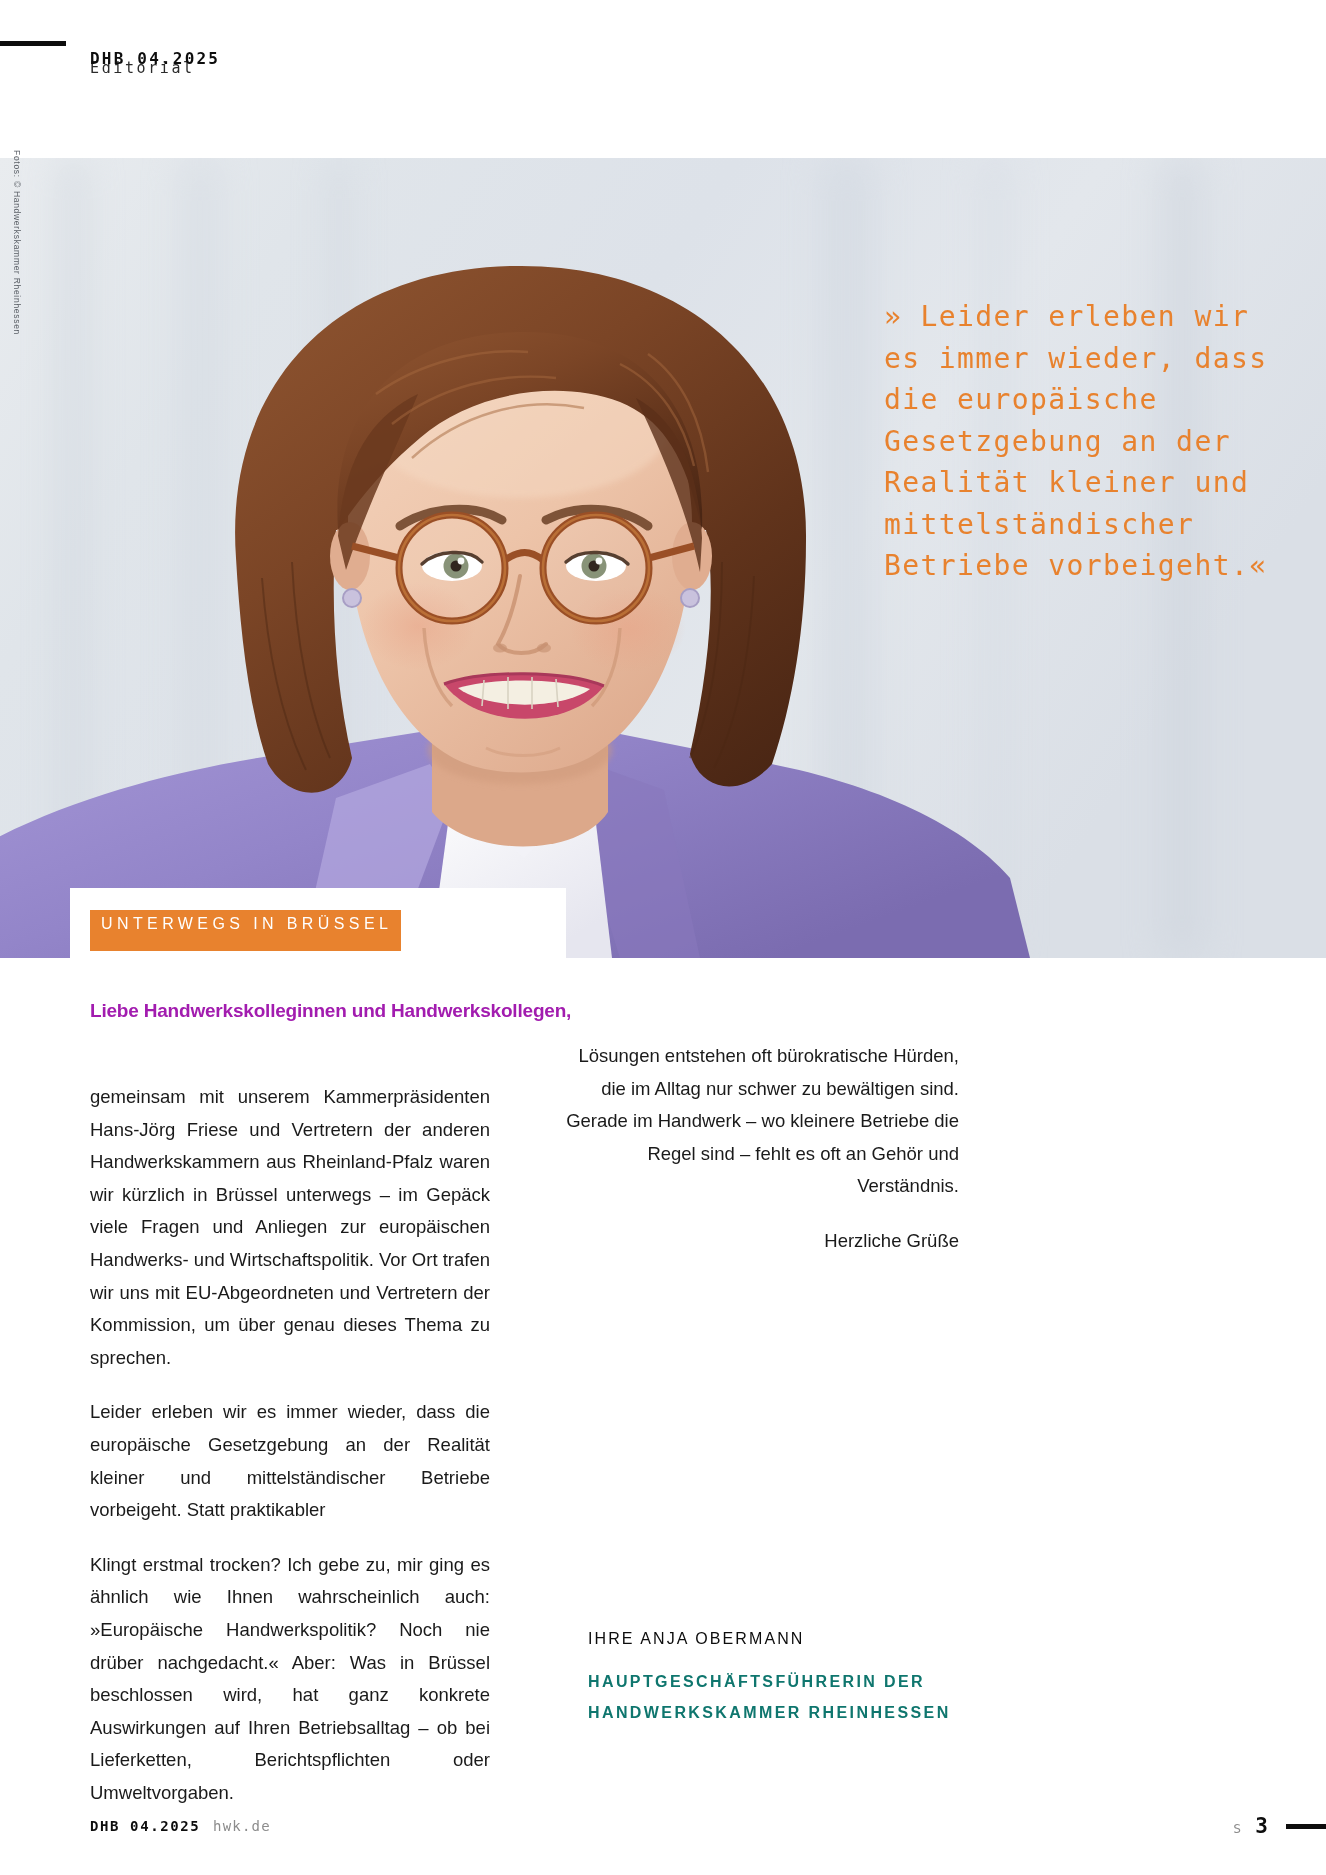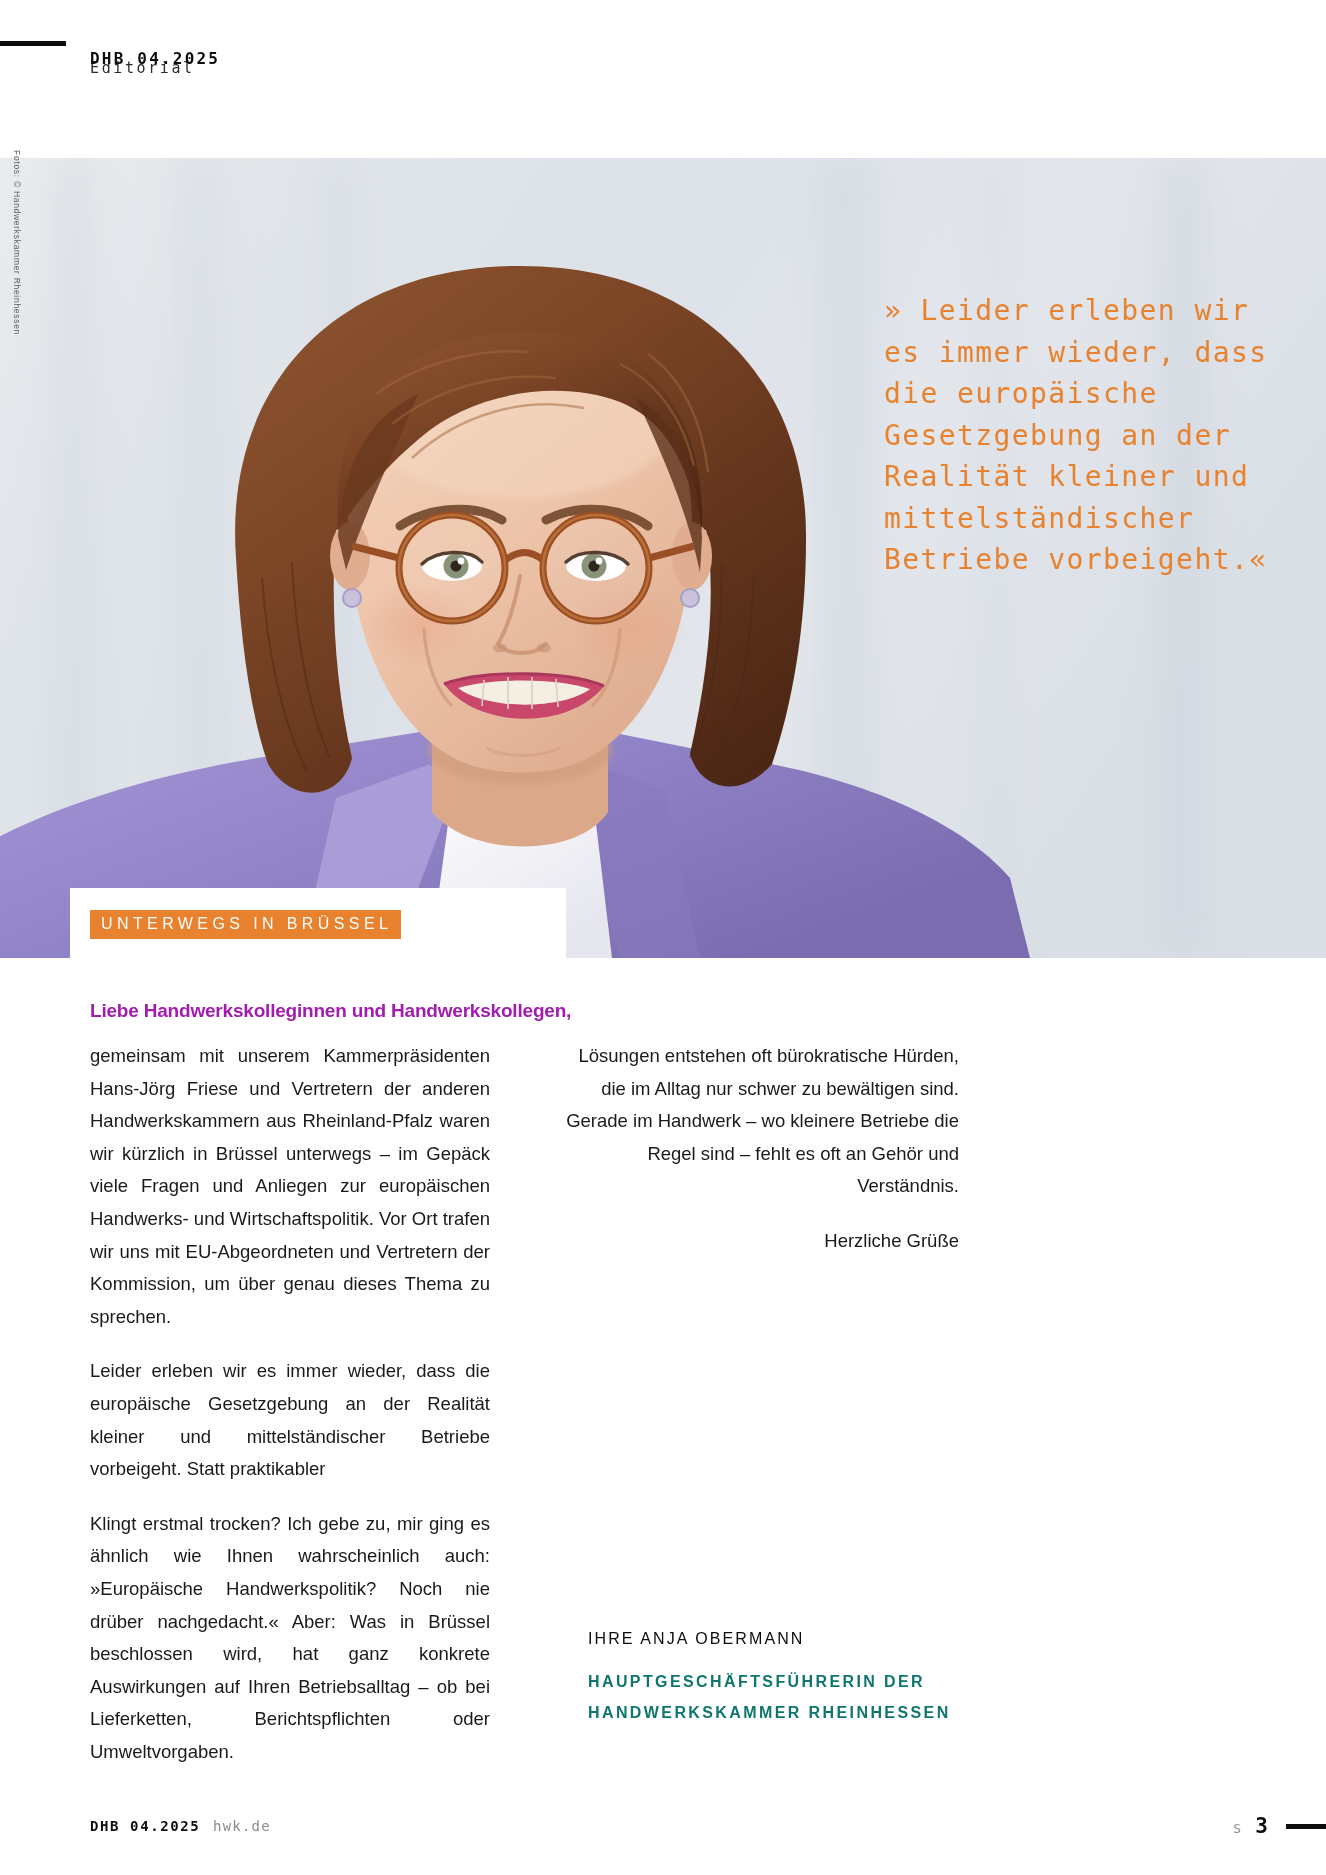--- a/index.html
+++ b/index.html
@@ -70,21 +70,21 @@
     letter-spacing: 0.7px;
     color: #5a5f66;
     white-space: nowrap;
     z-index: 6;
   }
 
   
   .pullquote {
     position: absolute;
     left: 884px;
-    top: 290px;
+    top: 296px;
     width: 400px;
     font-family: "DejaVu Sans Mono", monospace;
     font-size: 28px;
     line-height: 41.5px;
     letter-spacing: 1.4px;
     color: #e8822e;
     z-index: 5;
     white-space: pre-line;
   }
 
@@ -101,21 +101,21 @@
   .badge {
     position: absolute;
     left: 90px;
     top: 910px;
     background: #e8822e;
     color: #ffffff;
     font-family: "Liberation Sans", sans-serif;
     font-size: 16px;
     font-weight: 400;
     letter-spacing: 4.4px;
-    padding: 6px 9px 7px 11px;
+    padding: 6px 9px 19px 11px;
     line-height: 1;
     z-index: 6;
   }
 
   
   .lede {
     position: absolute;
     left: 90px;
     top: 1000px;
     width: 920px;
@@ -128,21 +128,21 @@
 
   .col {
     position: absolute;
     top: 1040px;
     font-family: "Liberation Sans", sans-serif;
     font-size: 18.5px;
     line-height: 32.6px;
     color: #1a1a1a;
     text-align: justify;
   }
-  .col-left  { left: 90px;  width: 400px; }
+  .col-left  { left: 90px;  width: 400px; margin-top: 41px; }
   .col-right { left: 557px; width: 402px; text-align: right; }
 
   .col p { margin: 0 0 22px 0; }
 
   
   .sig {
     position: absolute;
     left: 588px;
     top: 1630px;
     font-family: "Liberation Sans", sans-serif;

